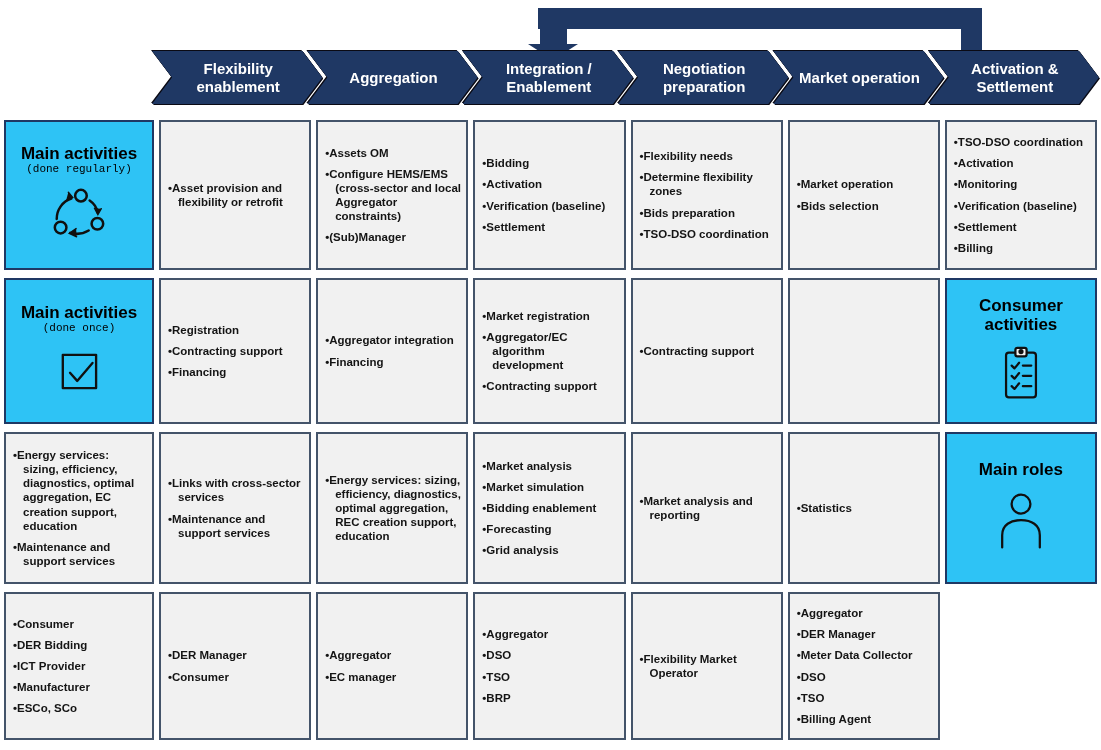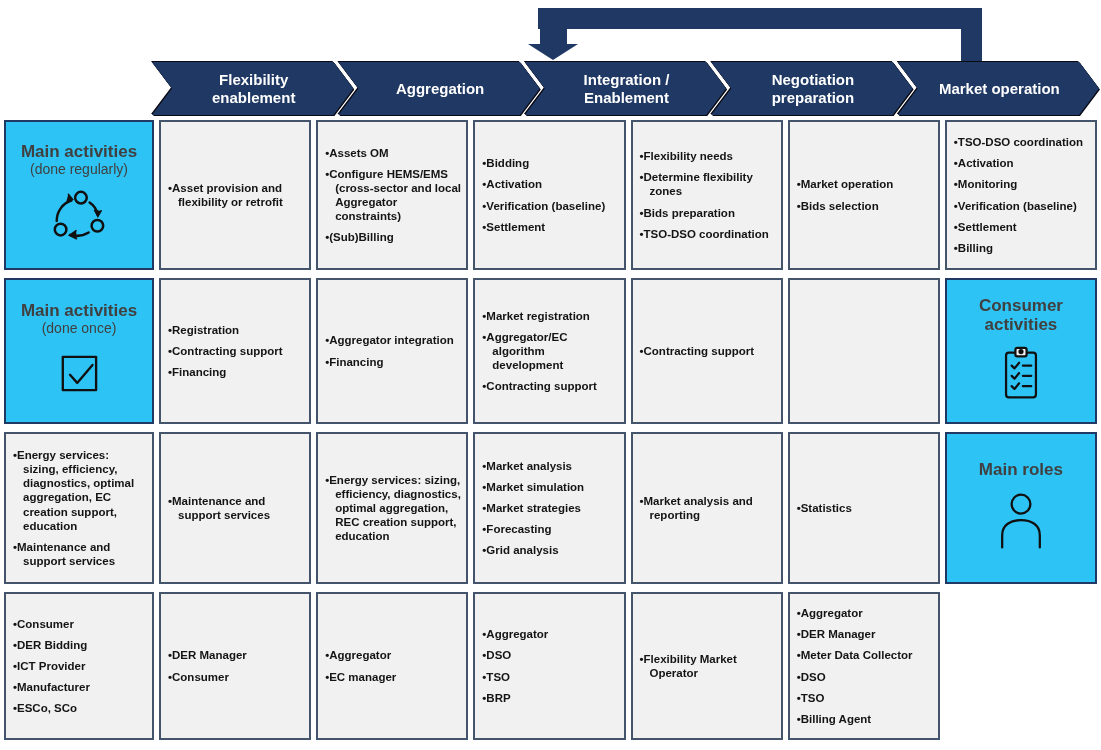--- a/index.html
+++ b/index.html
@@ -18,21 +18,21 @@
   .fb-bar{left:538px; top:8px; width:444px; height:21px;}
   .fb-right{left:961px; top:8px; width:21px; height:54px;}
   .fb-shaft{left:540px; top:27px; width:27px; height:18px;}
   .fb-head{
     position:absolute; left:528px; top:44px; width:50px; height:16px;
     background:var(--navy); clip-path:polygon(0 0,100% 0,50% 100%);
   }
 
   
   .chev-band{
-    position:absolute; left:152px; top:62px; right:2px; height:53px;
+    position:absolute; left:152px; top:51px; right:2px; height:53px;
     display:flex; align-items:stretch;
   }
   .chev-wrap{
     flex:1 1 0; position:relative; margin-right:-15px;
     filter:drop-shadow(1.5px 1.5px 0 var(--outline)) drop-shadow(-1px -1px 0 var(--outline));
   }
   .chev-wrap:last-child{margin-right:0;}
   .chev{
     width:100%; height:100%; background:var(--navy);
     clip-path:polygon(0 0, calc(100% - 20px) 0, 100% 50%, calc(100% - 20px) 100%, 0 100%, 20px 50%);
@@ -45,24 +45,24 @@
   .grid{
     position:absolute; left:4px; top:120px; width:1093px;
     display:grid;
     grid-template-columns:150px repeat(6, 1fr);
     grid-template-rows:150px 146px 152px 148px;
     gap:8px 5px;
   }
   .rowlabel{
     background:var(--cyan); border:2px solid var(--navy);
     display:flex; flex-direction:column; align-items:center; justify-content:center;
-    text-align:center; padding:4px; color:#404040;
+    text-align:center; padding:4px; color:#000000;
   }
   .rowlabel .title{font-weight:bold; font-size:17px; line-height:1.1;}
-  .rowlabel .subtitle{font-size:14px; line-height:1.2;}
+  .rowlabel .subtitle{font-size:11px; line-height:1.2;font-family:Liberation Mono, monospace;}
   .rowlabel .icon{margin-top:9px;}
   .rowlabel svg{display:block;}
   .cell{
     background:var(--cellbg); border:2px solid var(--cellborder);
     display:flex; flex-direction:column; justify-content:center;
     padding:6px 5px 6px 7px; overflow:hidden;
   }
   .bullet{
     color:var(--ink); font-size:11.5px; font-weight:bold; line-height:1.22;
     padding-left:10px; text-indent:-10px; margin:3.5px 0;
@@ -89,20 +89,23 @@
       <div class="chev">Aggregation</div>
     </div>
     <div class="chev-wrap">
       <div class="chev">Integration / Enablement</div>
     </div>
     <div class="chev-wrap">
       <div class="chev">Negotiation preparation</div>
     </div>
     <div class="chev-wrap">
       <div class="chev">Market operation</div>
+    </div>
+    <div class="chev-wrap">
+      <div class="chev">Activation &amp; Settlement</div>
     </div>
   </div>
 
   <div class="grid">
 
     <div class="rowlabel">
       <div class="title">Main activities</div>
       <div class="subtitle">(done regularly)</div>
       <div class="icon">
         <svg width="62" height="60" viewBox="0 0 64 62" fill="none" stroke="#101010" stroke-width="2.6" stroke-linecap="round">
@@ -117,21 +120,21 @@
           <path d="M18.5 16.5 L25.5 13 L21 7.5" fill="#101010" stroke-width="1.5"></path>
         </svg>
       </div>
     </div>
     <div class="cell">
         <div class="bullet">Asset provision and flexibility or retrofit</div>
       </div>
     <div class="cell">
         <div class="bullet">Assets OM</div>
         <div class="bullet">Configure HEMS/EMS (cross-sector and local Aggregator constraints)</div>
-        <div class="bullet">(Sub)Billing</div>
+        <div class="bullet">(Sub)Manager</div>
       </div>
     <div class="cell">
         <div class="bullet">Bidding</div>
         <div class="bullet">Activation</div>
         <div class="bullet">Verification (baseline)</div>
         <div class="bullet">Settlement</div>
       </div>
     <div class="cell">
         <div class="bullet">Flexibility needs</div>
         <div class="bullet">Determine flexibility zones</div>
@@ -195,29 +198,30 @@
           <path d="M20 46 l3 3 l5 -6"></path>
             <line x1="32" y1="46" x2="41" y2="46"></line>
         </svg>
       </div>
     </div>
     <div class="cell">
         <div class="bullet">Energy services: sizing, efficiency, diagnostics, optimal aggregation, EC creation support, education</div>
         <div class="bullet">Maintenance and support services</div>
       </div>
     <div class="cell">
+        <div class="bullet">Links with cross-sector services</div>
         <div class="bullet">Maintenance and support services</div>
       </div>
     <div class="cell">
         <div class="bullet">Energy services: sizing, efficiency, diagnostics, optimal aggregation, REC creation support, education</div>
       </div>
     <div class="cell">
         <div class="bullet">Market analysis</div>
         <div class="bullet">Market simulation</div>
-        <div class="bullet">Market strategies</div>
+        <div class="bullet">Bidding enablement</div>
         <div class="bullet">Forecasting</div>
         <div class="bullet">Grid analysis</div>
       </div>
     <div class="cell">
         <div class="bullet">Market analysis and reporting</div>
       </div>
     <div class="cell">
         <div class="bullet">Statistics</div>
       </div>
 

